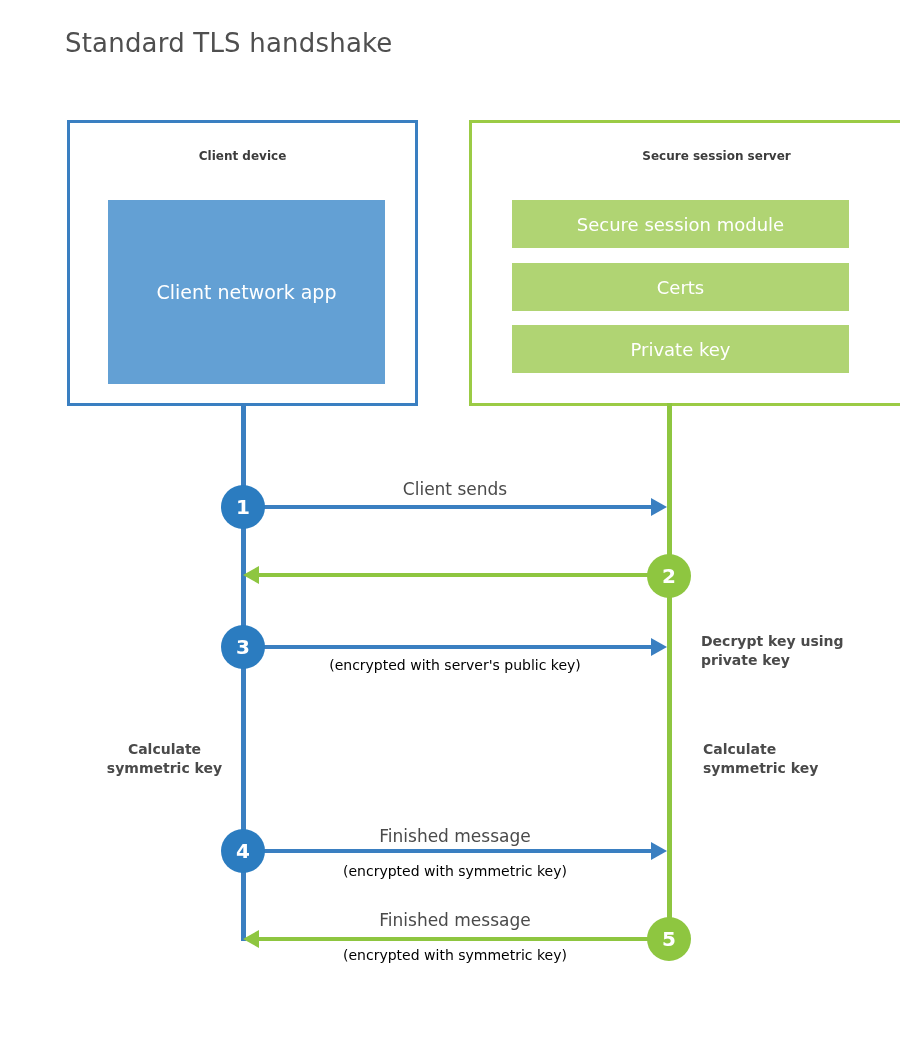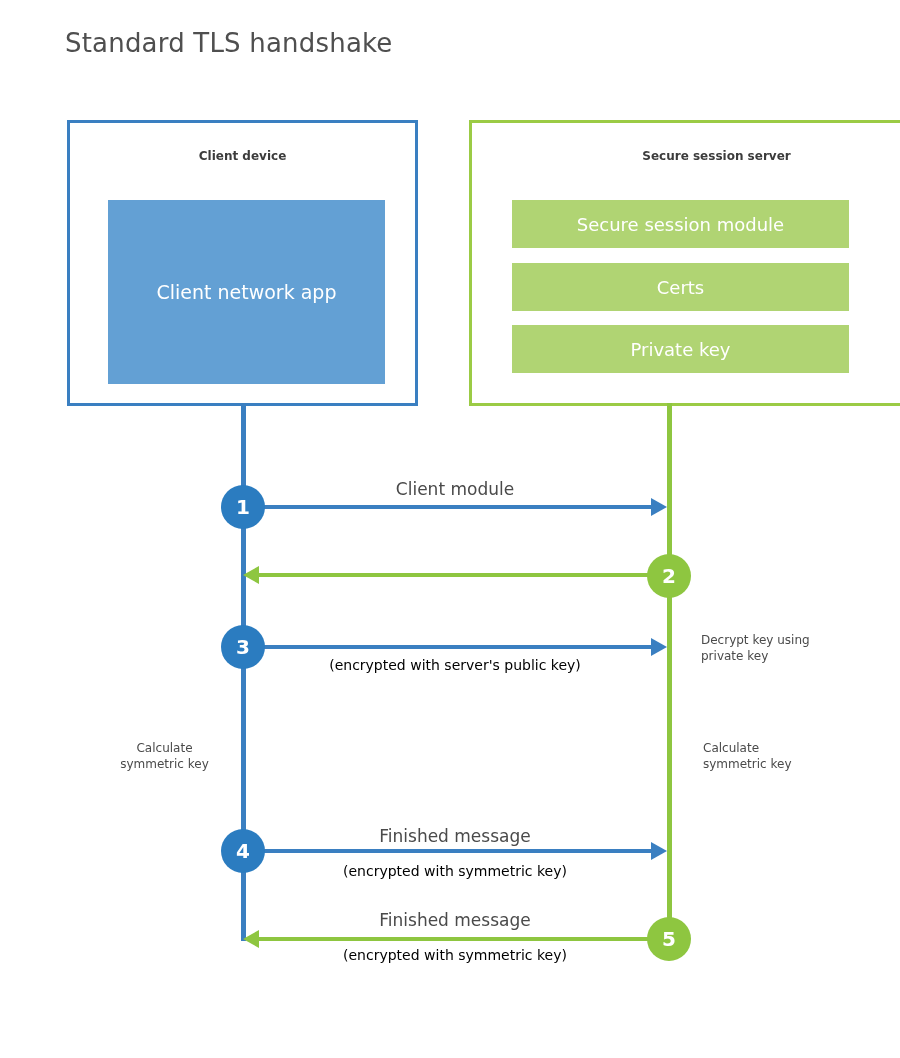--- a/index.html
+++ b/index.html
@@ -172,24 +172,25 @@
     position: absolute;
     font-size: 14px;
     color: #000000;
     text-align: center;
     white-space: nowrap;
   }
 
   
   .side-note {
     position: absolute;
-    font-size: 12px;
+    font-size: 14px;
     color: #4a4a4a;
     line-height: 1.35;
     white-space: pre-line;
+    font-weight: bold;
   }
   .side-note.right-of-lifeline { text-align: left; }
   .side-note.left-of-lifeline  { text-align: center; }
 </style>
 </head>
 <body>
 
 <div id="canvas">
 
   <div id="diagram-title">Standard TLS handshake</div>
@@ -202,21 +203,21 @@
   <div id="server-box" class="party-box">
     <div class="party-title">Secure session server</div>
     <div id="server-block-0" class="server-block">Secure session module</div>
     <div id="server-block-1" class="server-block">Certs</div>
     <div id="server-block-2" class="server-block">Private key</div>
   </div>
 
   <div id="client-lifeline" class="lifeline"></div>
   <div id="server-lifeline" class="lifeline"></div>
 
-  <div class="msg-label" style="left:216px; top:479px; width:424px;">Client module</div>
+  <div class="msg-label" style="left:216px; top:479px; width:424px;">Client sends</div>
   <div class="msg-line to-server" style="left:216px; top:505px; width:410px;"></div>
   <div class="arrow-head right" style="left:624px; top:498px;"></div>
   <div id="step-circle-1" class="step-circle client">1</div>
 
   <div class="msg-line to-client" style="left:230px; top:573px; width:412px;"></div>
   <div class="arrow-head left" style="left:216px; top:566px;"></div>
   <div id="step-circle-2" class="step-circle server">2</div>
 
   <div class="msg-line to-server" style="left:216px; top:645px; width:410px;"></div>
   <div class="arrow-head right" style="left:624px; top:638px;"></div>

